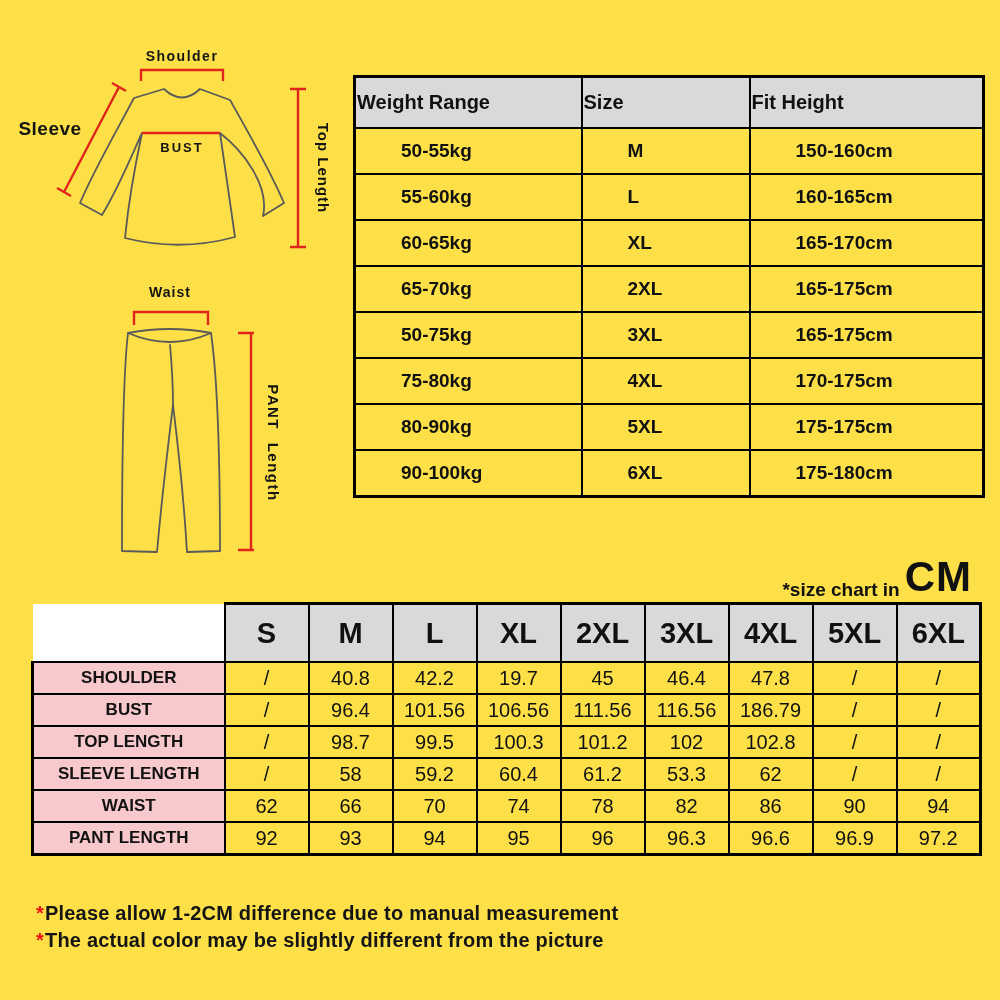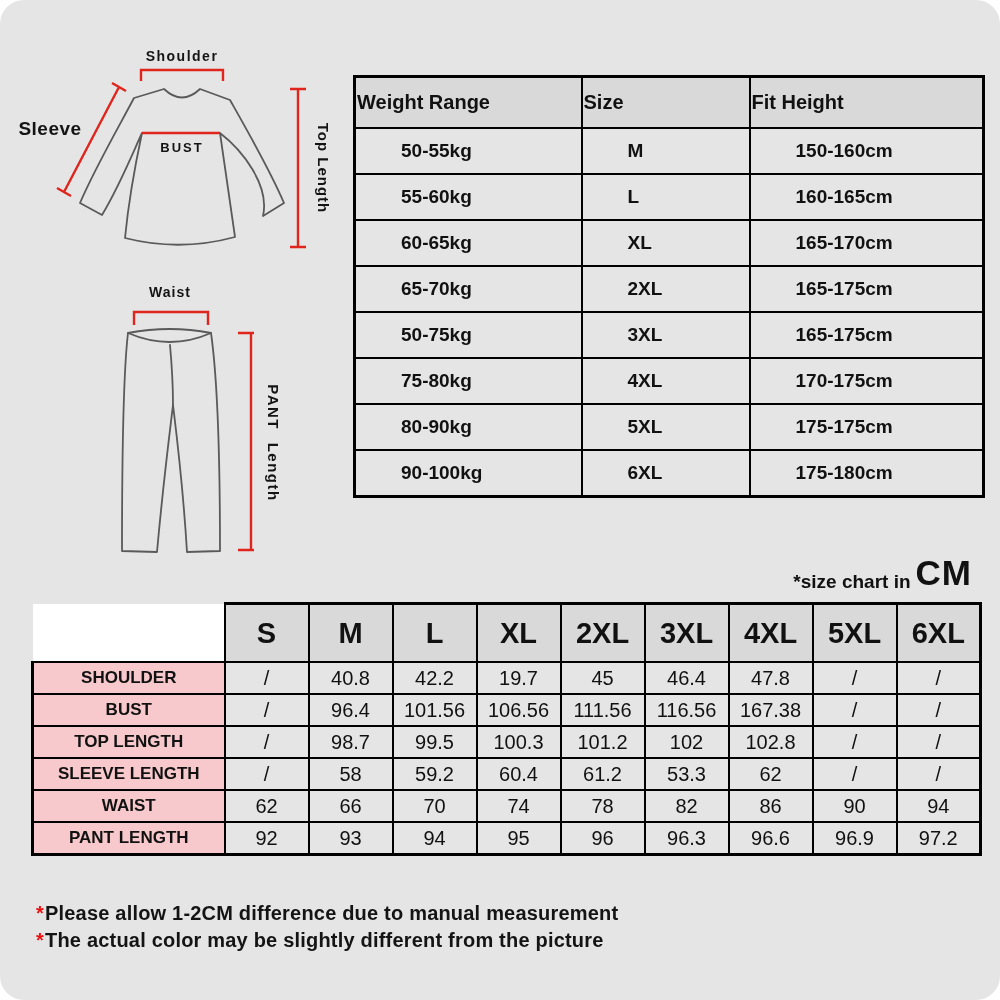--- a/index.html
+++ b/index.html
@@ -1,21 +1,21 @@
 <!DOCTYPE html>
 <html><head>
 <meta charset="utf-8">
 <style>
   html,body{margin:0;padding:0;}
   body{
     width:1000px;height:1000px;background:#ffffff;
     font-family:"Liberation Sans",sans-serif;color:#111;
     -webkit-font-smoothing:antialiased;
   }
-  .canvas{position:relative;width:1000px;height:1000px;overflow:hidden;background:#e5e5e5;border-radius:24px;}
+  .canvas{position:relative;width:1000px;height:1000px;overflow:hidden;background:#fde047;}
 
   
   .fig{position:absolute;}
   .fig-shirt{left:2px;top:25px;}
   .fig-pants{left:60px;top:275px;}
   .outline{fill:none;stroke:#5a5a5a;stroke-width:1.8;stroke-linejoin:round;stroke-linecap:round;}
   .redline{fill:none;stroke:#e0251c;stroke-width:2.4;stroke-linecap:butt;}
   .svg-label{fill:#141414;font-weight:700;font-family:"Liberation Sans",sans-serif;}
   .lab-shoulder{font-size:14px;letter-spacing:1.5px;}
   .lab-sleeve{font-size:19px;letter-spacing:0.5px;}
@@ -37,21 +37,21 @@
   .weight-table td{
     border:2px solid #000;font-size:19px;font-weight:600;height:42px;padding-left:45px;
   }
 
   
   .cm-note{
     position:absolute;top:553px;right:28px;
     display:flex;align-items:flex-end;gap:5px;white-space:nowrap;
   }
   .cm-prefix{font-size:19px;font-weight:700;}
-  .cm-unit{font-size:35px;font-weight:600;letter-spacing:1px;}
+  .cm-unit{font-size:42px;font-weight:600;letter-spacing:1px;}
 
   
   .size-table{
     position:absolute;left:31px;top:602px;width:951px;
     border-collapse:collapse;table-layout:fixed;text-align:center;
   }
   .size-table td{border:2px solid #000;font-size:20px;font-weight:400;height:28px;}
   .size-table .szh{background:#d9d9d9;font-size:29px;font-weight:700;height:54px;}
   .size-table .rowlabel{background:#f7c9cc;font-size:17px;font-weight:700;}
   .size-table thead td:not(.corner){border-top-width:3px;}
@@ -197,21 +197,21 @@
           <td>/</td>
         </tr>
         <tr>
           <td class="rowlabel">BUST</td>
           <td>/</td>
           <td>96.4</td>
           <td>101.56</td>
           <td>106.56</td>
           <td>111.56</td>
           <td>116.56</td>
-          <td>167.38</td>
+          <td>186.79</td>
           <td>/</td>
           <td>/</td>
         </tr>
         <tr>
           <td class="rowlabel">TOP LENGTH</td>
           <td>/</td>
           <td>98.7</td>
           <td>99.5</td>
           <td>100.3</td>
           <td>101.2</td>

